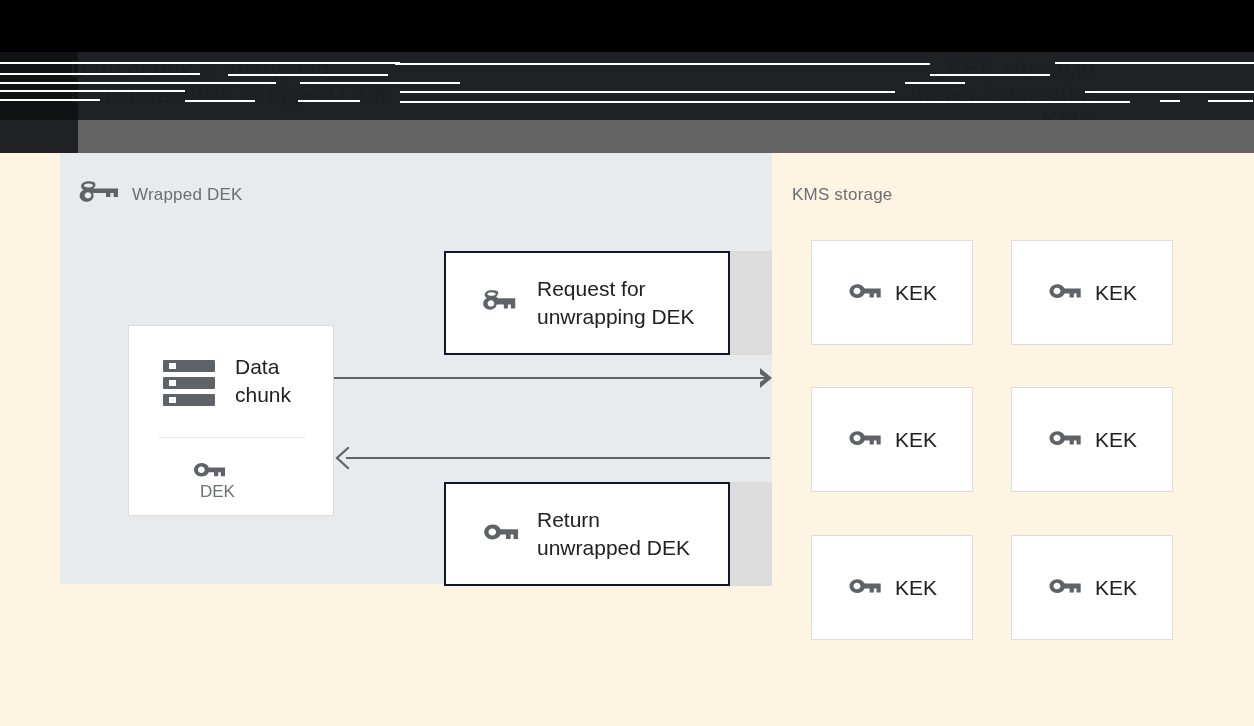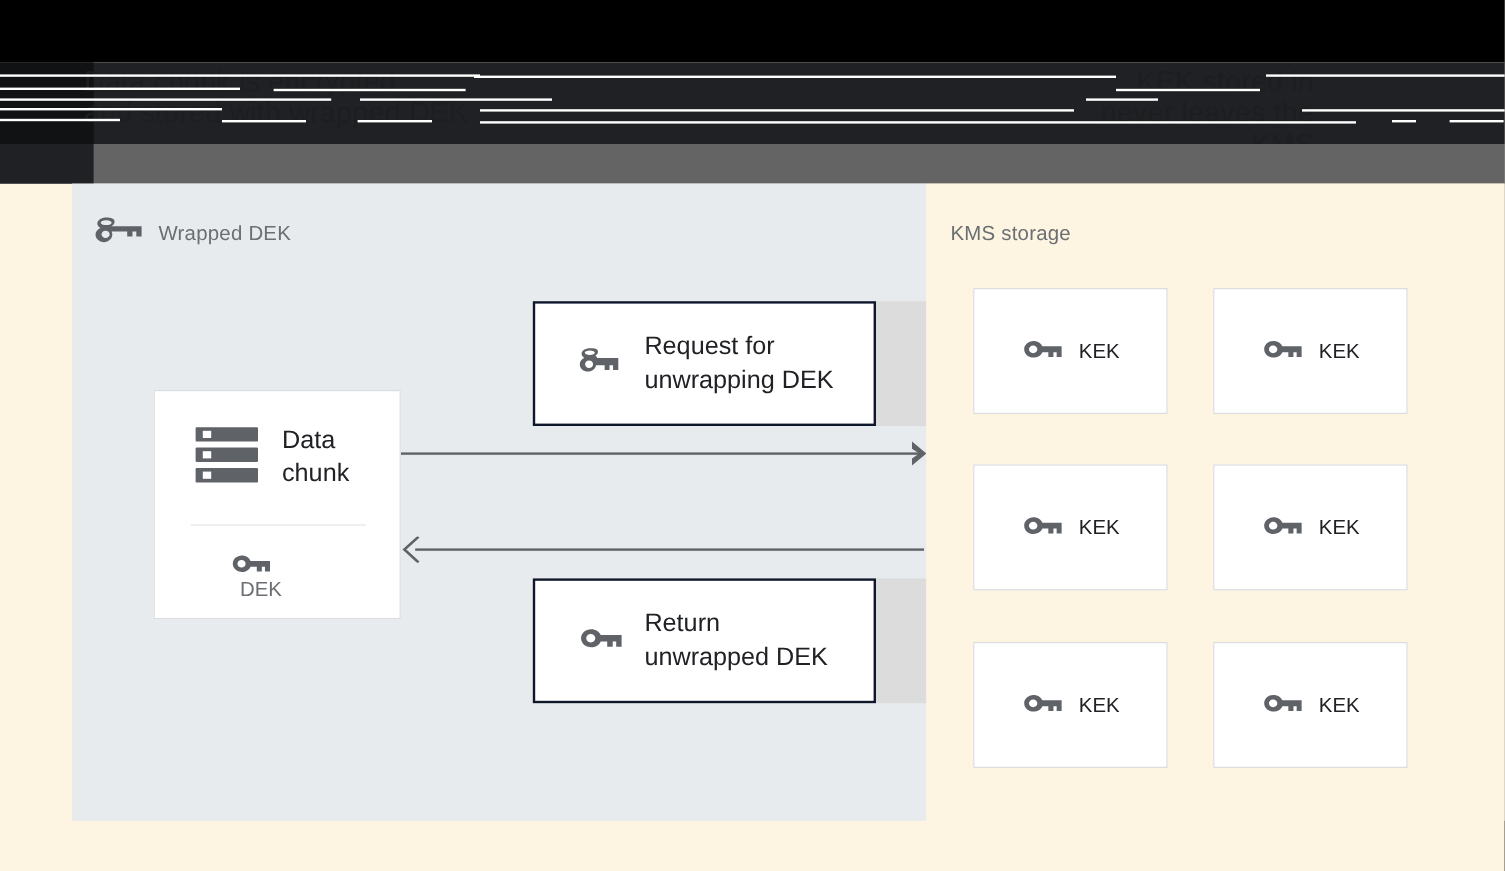--- a/index.html
+++ b/index.html
@@ -29,21 +29,21 @@
   }
   .hdr-text.left  { left:70px;  top:56px; }
   .hdr-text.right { left:895px; top:56px; text-align:right; width:200px; }
 
   
   .scan { position:absolute; background:#fff; height:2px; }
 
   
   .panel-left {
     position:absolute; left:60px; top:153px;
-    width:712px; height:531px;
+    width:712px; height:431px;
     background:#e8ebee;
   }
   .panel-left .panel-title {
     position:absolute; left:72px; top:32px;
     font-size:17px; color:#6b6f73; letter-spacing:.2px;
   }
   .panel-left .panel-title-icon {
     position:absolute; left:19px; top:27px;
     width:40px; height:28px;
   }
@@ -58,21 +58,21 @@
     position:absolute; left:20px; top:32px;
     font-size:17px; color:#6b6f73; letter-spacing:.2px;
   }
 
   
   .data-card {
     position:absolute; left:128px; top:325px;
     width:206px; height:191px;
     background:#fff; border:1px solid #dadce0;
   }
-  .data-card .row1 { position:absolute; left:32px; top:27px; display:flex; align-items:flex-start; }
+  .data-card .row1 { position:absolute; left:32px; top:27px; display:flex; align-items:flex-end; }
   .data-card .dc-label {
     font-size:21px; line-height:28px; color:#202124; margin-left:18px; white-space:pre-line;
   }
   .data-card .divider {
     position:absolute; left:30px; top:111px; width:146px; height:1px; background:#e3e4e6;
   }
   .data-card .row2 { position:absolute; left:54px; top:134px; display:flex; align-items:center;flex-direction:column; }
   .data-card .dek-label { font-size:17px; color:#6b6f73; margin-left:17px; }
 
   
@@ -100,21 +100,21 @@
   #arrow-left-line  { left:344px; top:457px; width:430px; }
   .arrow-head { position:absolute; }
 
   
   .kek-card {
     position:absolute;
     width:162px; height:105px;
     background:#fff; border:1px solid #dadce0;
     display:flex; align-items:center; justify-content:center;
   }
-  .kek-card .kek-label { font-size:17px; color:#202124; margin-left:12px; }
+  .kek-card .kek-label { font-size:21px; color:#202124; margin-left:12px; }
   .kek-icon { flex:0 0 auto; }
 
   svg { display:block; }
 </style>
 </head>
 <body>
 
 <div id="stage">
 
   <div class="hdr-black"></div>

